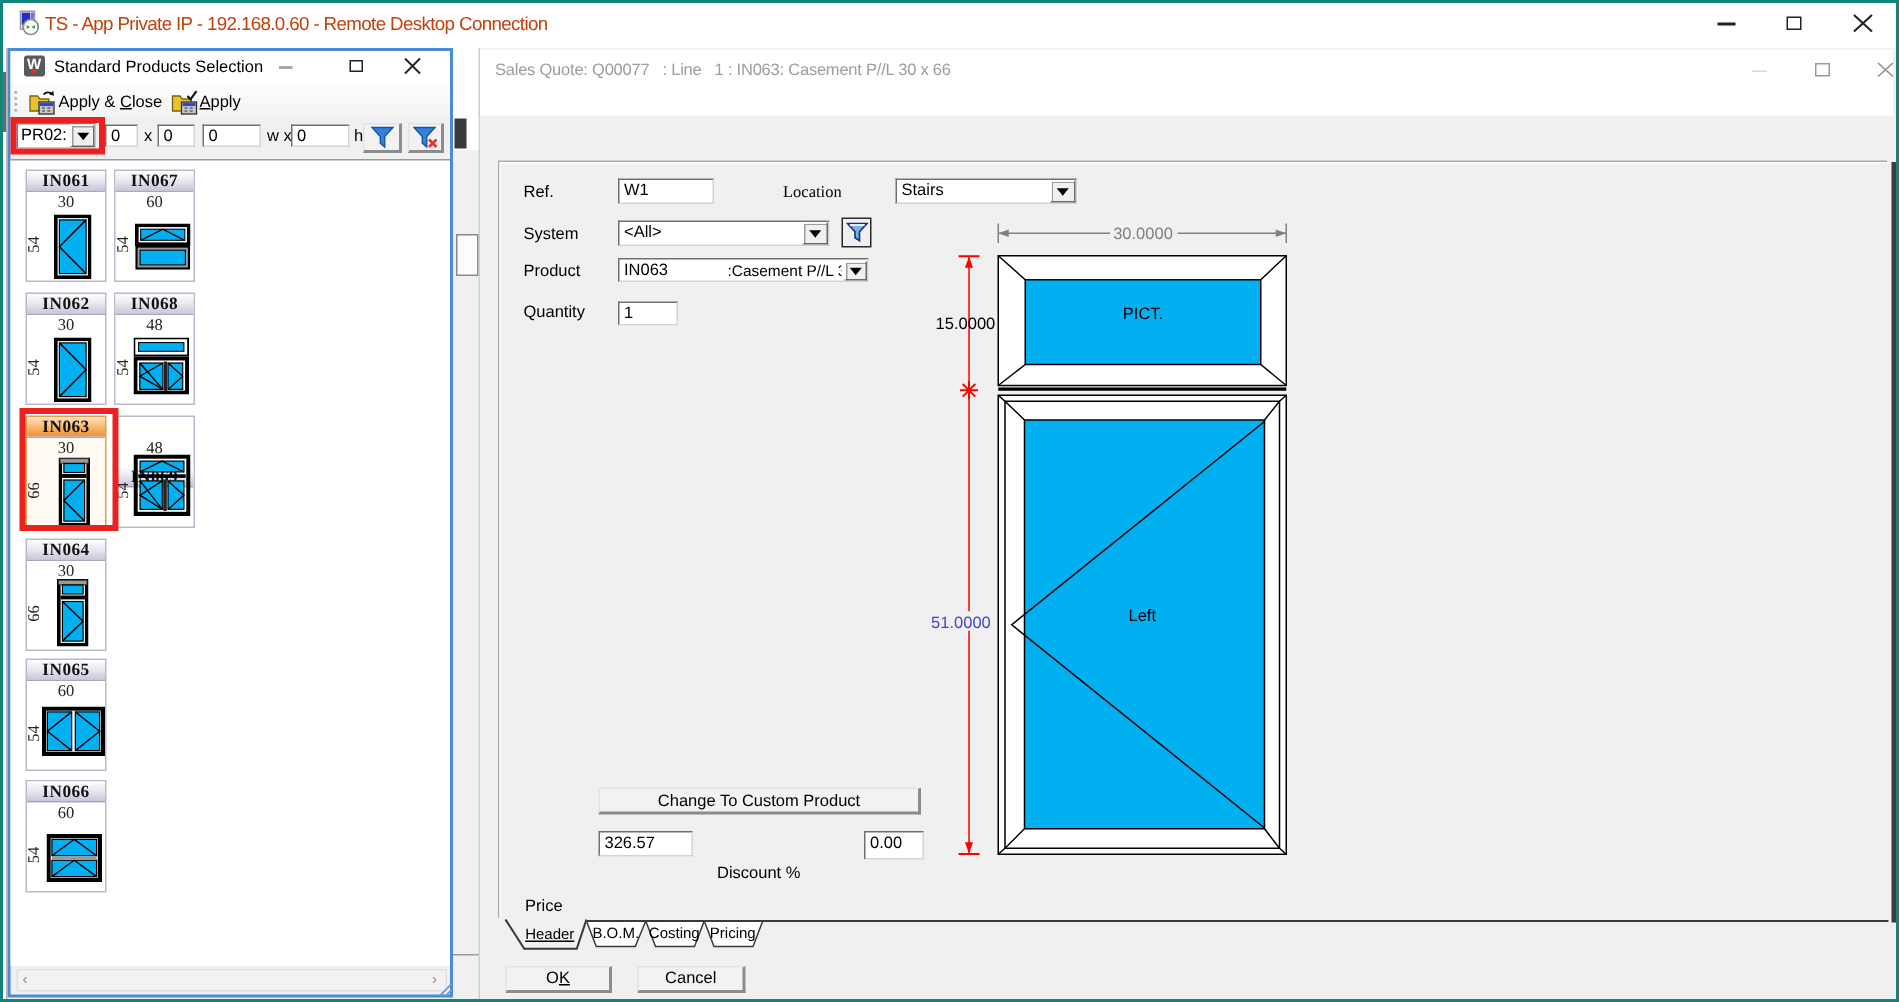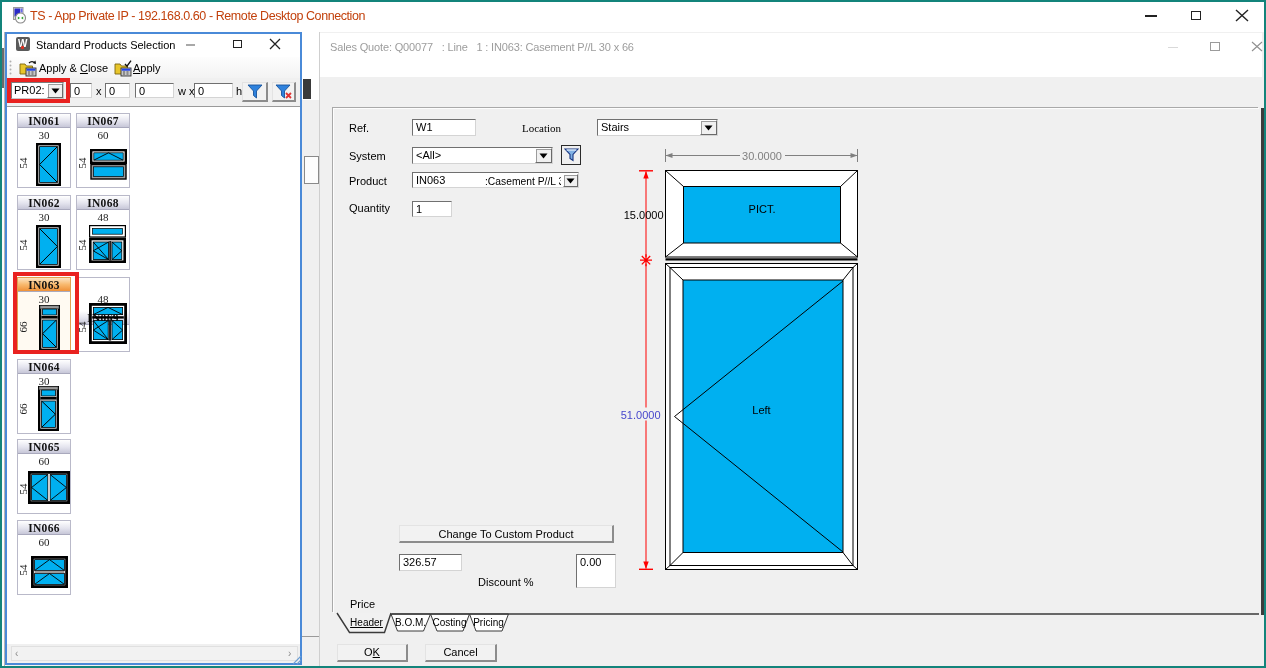--- a/index.html
+++ b/index.html
@@ -82,21 +82,21 @@
     <path d="M0.5 0.5 h8 l-4 5 z" fill="#000"></path>
   </svg>
 
 <div class="abs t11" style="left:349px;top:202px;">Quantity</div>
 <div class="abs field" style="left:412px;top:201px;width:40px;height:16px;">1</div>
 
 <div class="abs wbtn" style="left:399px;top:525px;width:215px;height:18px;font-size:11px;text-align:center;line-height:16px;">Change To Custom Product</div>
 <div class="abs t11" style="left:350px;top:556px;margin-top:42px;">Price</div>
 <div class="abs field" style="left:399px;top:554px;width:63px;height:17px;">326.57</div>
 <div class="abs t11" style="left:478px;top:576px;">Discount %</div>
-<div class="abs field" style="left:576px;top:554px;width:40px;height:34px;">0.00</div>
+<div class="abs field" style="left:576px;top:554px;width:40px;height:19px;">0.00</div>
 
 <svg class="abs" style="left:615px;top:140px" width="265" height="445" viewBox="0 0 265 445">
 <path d="M50.5 15.5 H242.5" stroke="#808080" stroke-width="1"></path>
 <path d="M50.5 9 V22 M242.5 9 V22" stroke="#808080" stroke-width="1"></path>
 <path d="M50.5 15.5 l7 -2.5 v5 z" fill="#808080"></path>
 <path d="M242.5 15.5 l-7 -2.5 v5 z" fill="#808080"></path>
 <rect x="125" y="8" width="45" height="13" fill="#f0f0f0"></rect>
 <text x="147" y="19.5" font-size="11" fill="#808080" text-anchor="middle" font-family="Liberation Sans, sans-serif">30.0000</text>
 <rect x="50.5" y="30.5" width="192.0" height="86.5" fill="#fff" stroke="#000" stroke-width="1"></rect>
 <rect x="68.5" y="46.5" width="157.0" height="56.5" fill="#00b0f0" stroke="#000" stroke-width="1"></rect>

